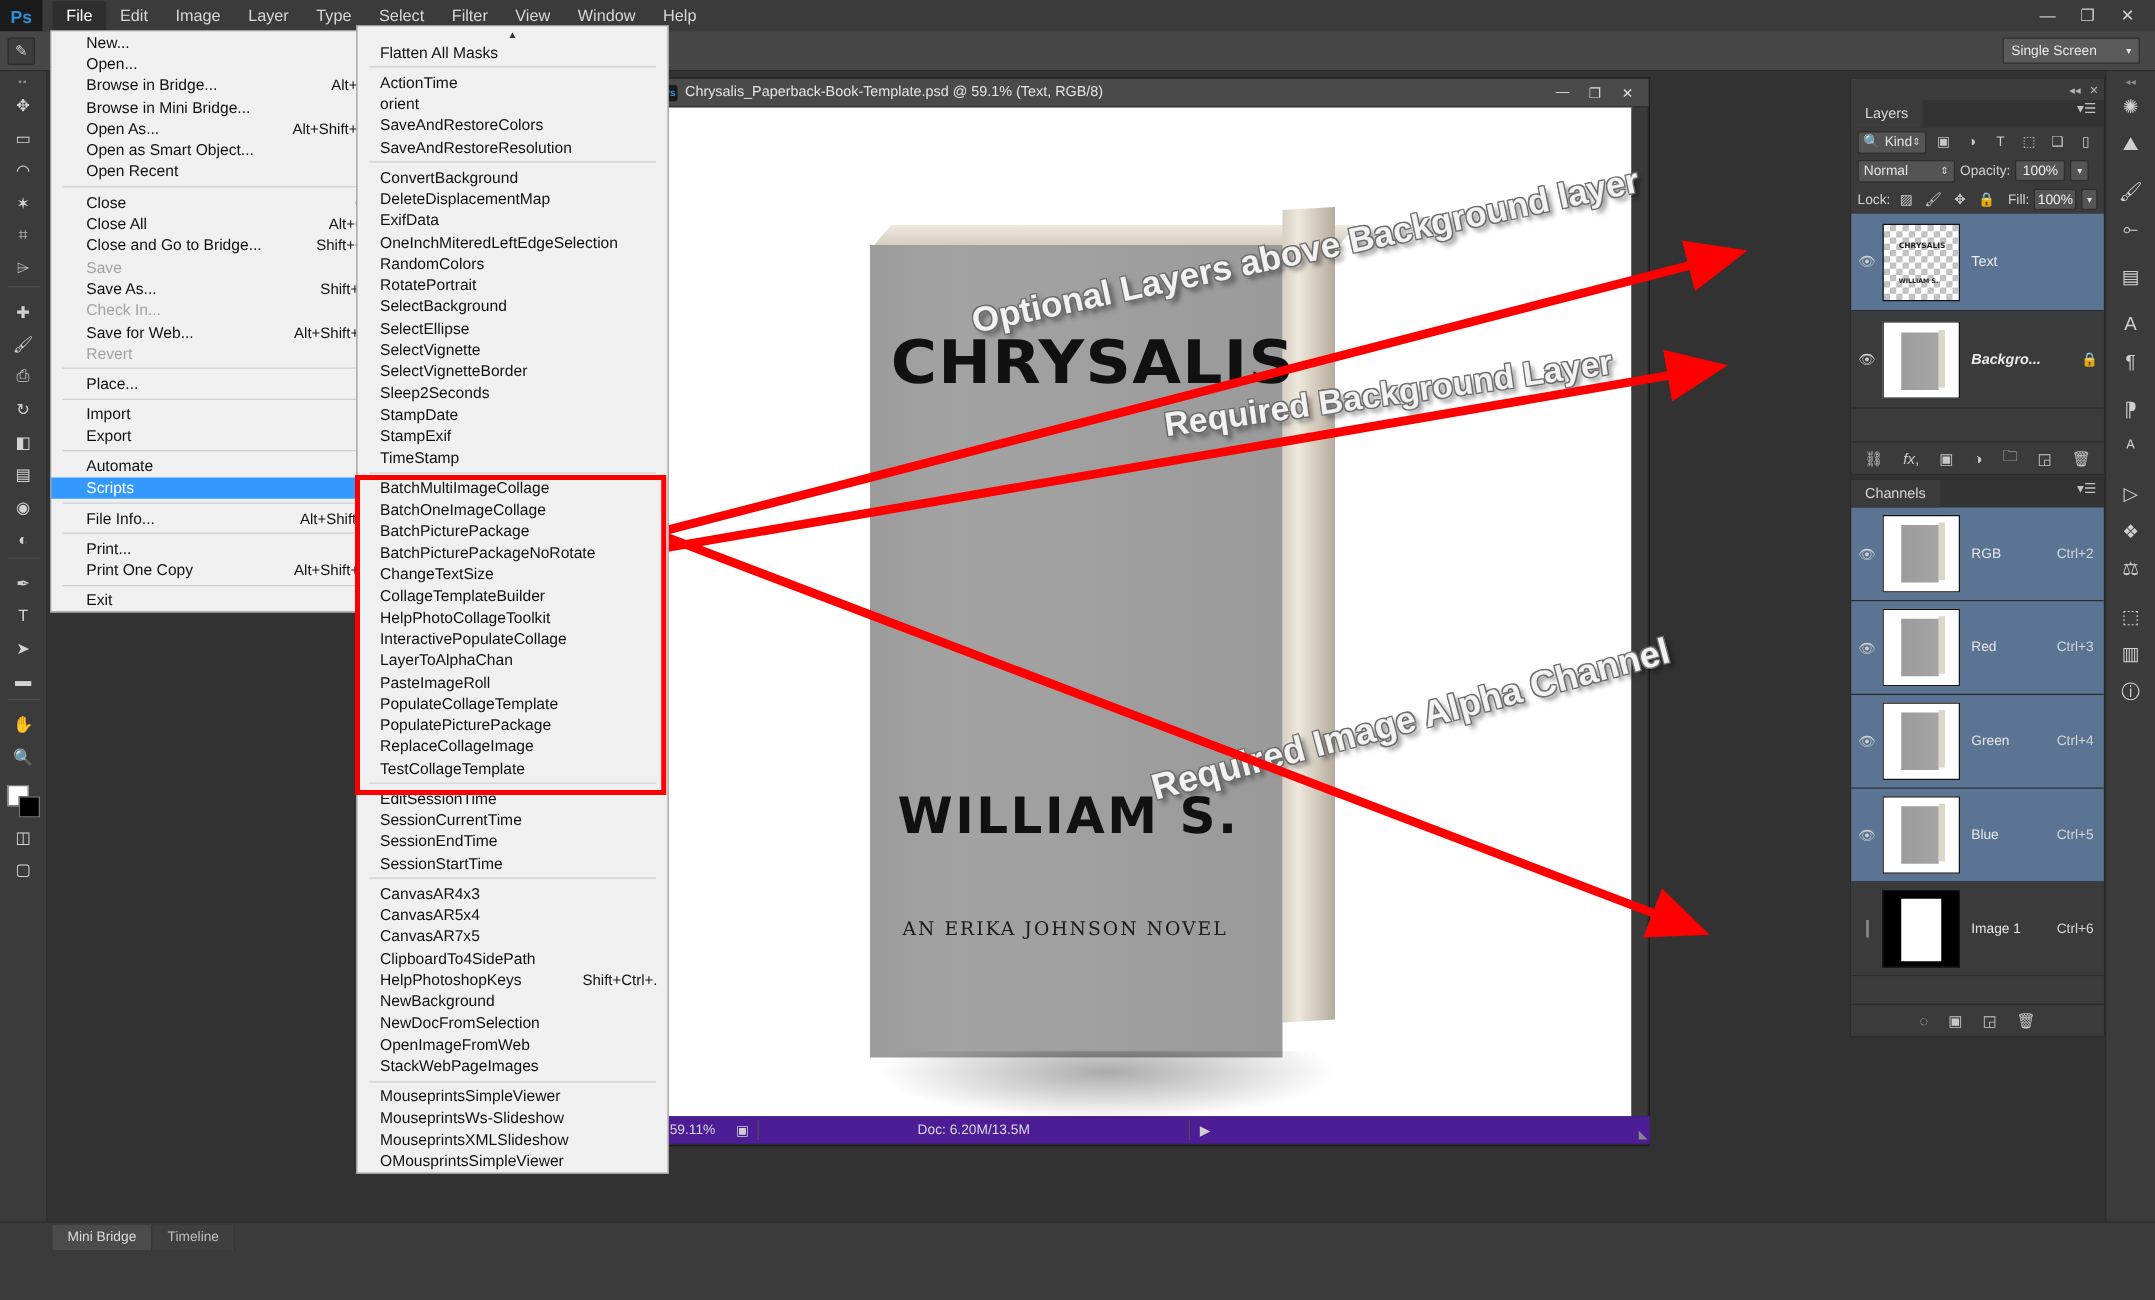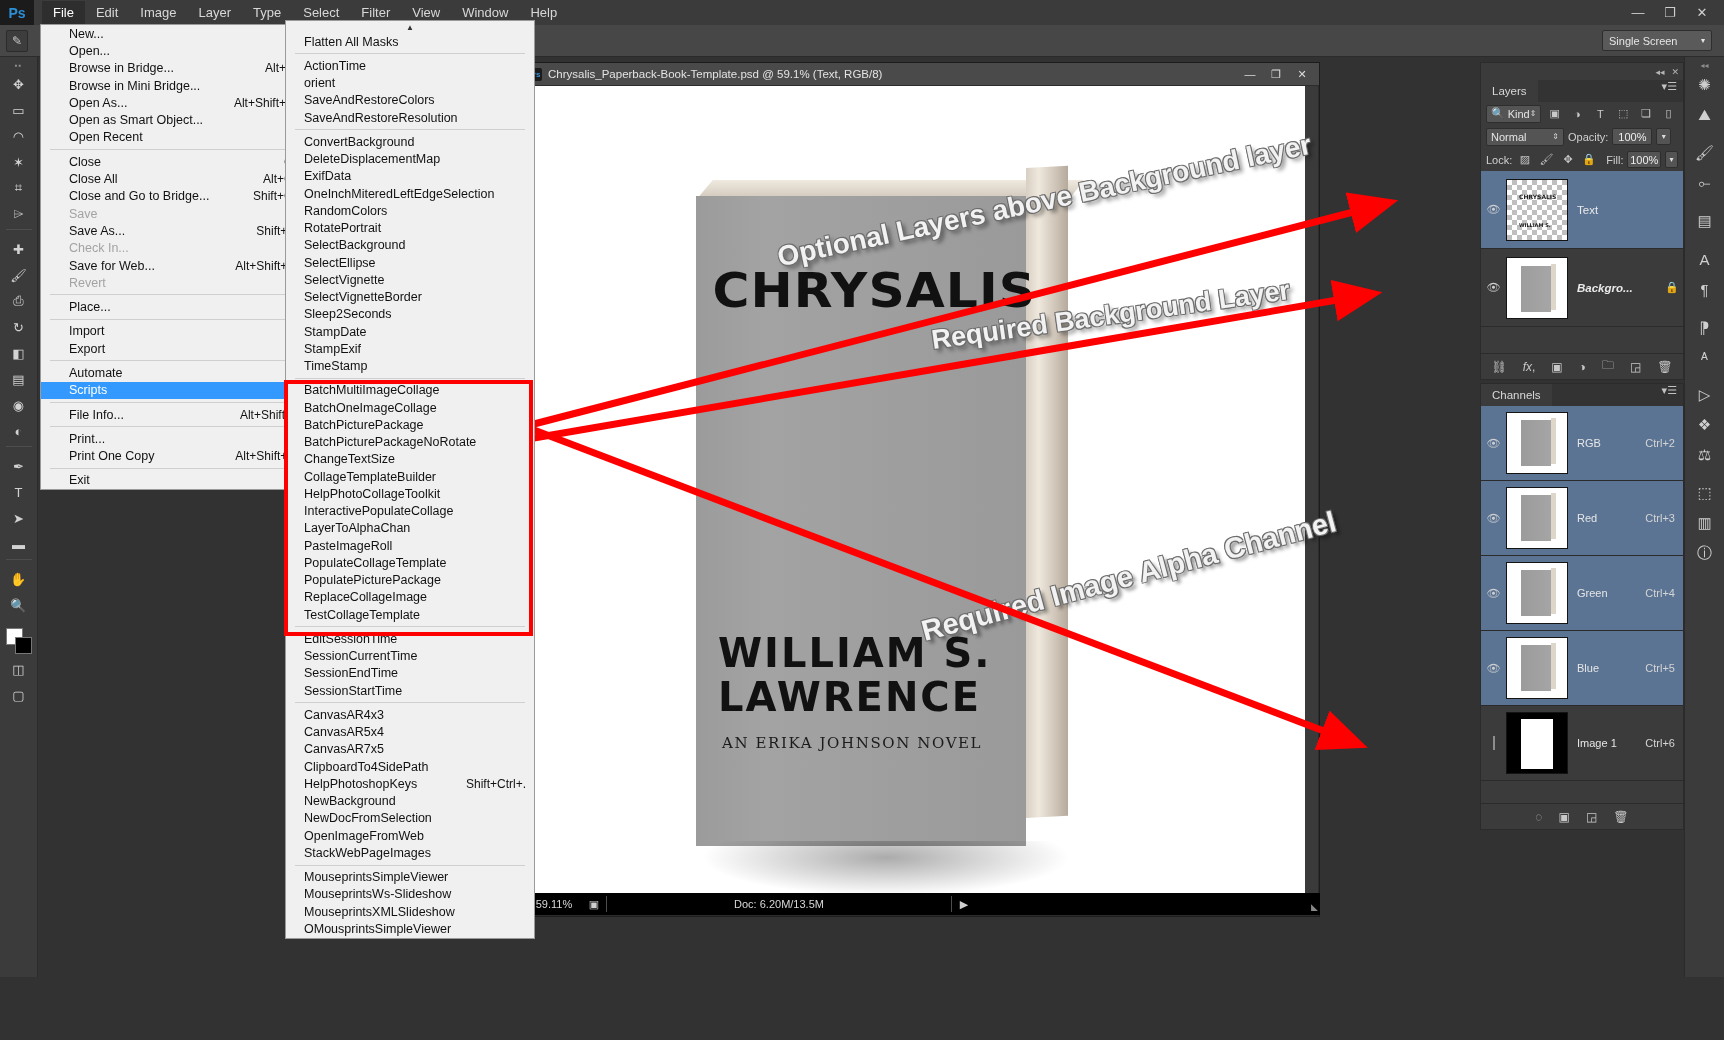--- a/index.html
+++ b/index.html
@@ -68,21 +68,21 @@
      padding:0 4px;color:#e3e3e3;font-size:11.5px;}
   .doc-title .psico{width:13px;height:13px;background:#1b1b1b;color:#3a8fd8;
      font-size:8px;font-weight:bold;display:flex;align-items:center;
      justify-content:center;margin-right:6px;border-radius:2px;}
   .doc-title .dt-spacer{flex:1;}
   .dwbtn{width:26px;height:18px;display:flex;align-items:center;
      justify-content:center;color:#dcdcdc;font-size:11px;}
   .canvas{position:absolute;left:1px;top:23px;width:780px;height:807px;
      background:#ffffff;overflow:hidden;}
   .doc-status{position:absolute;left:1px;bottom:1px;width:794px;height:22px;
-     background:#000000;display:flex;align-items:center;color:#d8d8d8;
+     background:#4c1d95;display:flex;align-items:center;color:#d8d8d8;
      font-size:11px;}
   .zoomfield{width:56px;text-align:center;}
   .statbox{width:24px;display:flex;align-items:center;justify-content:center;
      font-size:11px;color:#cfcfcf;}
   .docinfo{flex:1;text-align:center;border-left:1px solid #4d4d4d;
      border-right:1px solid #4d4d4d;height:16px;line-height:16px;}
   .doc-vscroll{position:absolute;right:1px;top:23px;width:13px;height:807px;
      background:#3a3a3a;}
   .doc-resize{position:absolute;right:2px;bottom:3px;color:#888;font-size:9px;}
 
@@ -320,21 +320,20 @@
     </div>
 
     <div class="canvas">
       <div class="book-wrap">
         <div class="book-topedge"></div>
         <div class="book-spine"></div>
         <div class="book-front">
           <div class="bk-title">CHRYSALIS</div>
           <div class="bk-author">
             <div>WILLIAM S.</div>
-            <div>LAWRENCE</div>
           </div>
           <div class="bk-sub">AN ERIKA JOHNSON NOVEL</div>
         </div>
         <div class="book-shadow"></div>
       </div>
     </div>
 
     <div class="doc-vscroll"></div>
 
     <div class="doc-status">
@@ -496,20 +495,26 @@
 
       <div class="pnl-foot">
         <span>◌</span>
         <span>▣</span>
         <span>◲</span>
         <span>🗑</span>
       </div>
     </div>
   </div>
 
+  <div class="bottombar">
+    <div class="mbtabs">
+      <div class="mbtab">Mini Bridge</div>
+      <div class="mbtab alt">Timeline</div>
+    </div>
+  </div>
 
   <div class="menu filemenu" id="filemenu">
       <div class="row">
         <span>New...</span>
         <span class="acc">Ctrl+N</span>
       </div>
       <div class="row">
         <span>Open...</span>
         <span class="acc">Ctrl+O</span>
       </div>

